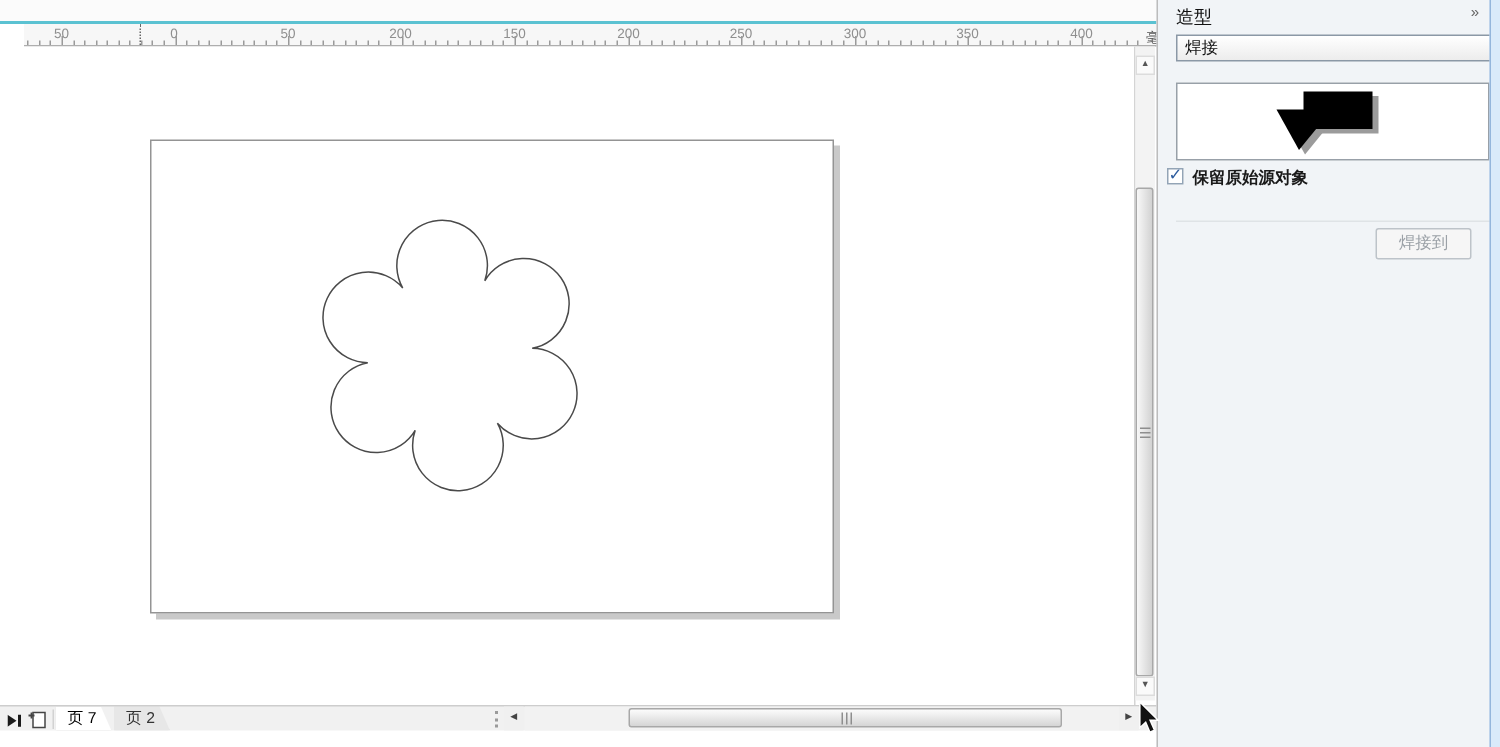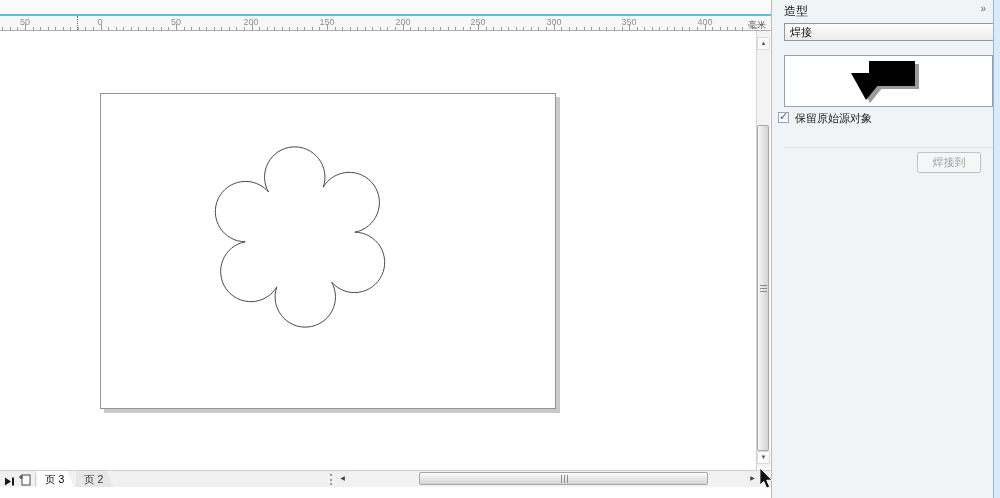--- a/index.html
+++ b/index.html
@@ -3,21 +3,21 @@
 <meta charset="utf-8">
 <style>
   * { margin:0; padding:0; box-sizing:border-box; }
   html,body { width:1000px; height:498px; overflow:hidden; }
   body { font-family:"Liberation Sans","DejaVu Sans",sans-serif; background:#fff; }
   .app { position:relative; width:1000px; height:498px; background:#fff; overflow:hidden; }
 
   
   .topband { position:absolute; left:0; top:0; width:771px; height:14px; background:#fbfbfb; }
   .accentline { position:absolute; left:0; top:14px; width:771px; height:2px; }
-  .ruler { position:absolute; left:0; top:16px; width:771px; height:15px; background:#f7f7f7; border-bottom:1px solid #aeaeae; }
+  .ruler { position:absolute; left:16px; top:16px; width:771px; height:15px; background:#f7f7f7; border-bottom:1px solid #aeaeae; }
   .ruler-label { position:absolute; top:1px; transform:translateX(-50%); font-size:9px; color:#8f8f8f; }
   .ruler-unit { position:absolute; top:3px; left:748px; font-size:9px; color:#555; }
   .tick { position:absolute; bottom:0; width:1px; background:#9a9a9a; }
   .origin-marker { position:absolute; left:77px; top:0; height:14px; width:0; border-left:1px dotted #666; }
 
   
   .canvas { position:absolute; left:0; top:31px; width:757px; height:439px; background:#fff; border-right:1px solid #d4d4d4; }
   .page { position:absolute; left:100px; top:93px; width:456px; height:316px; background:#fff; border:1px solid #949494; box-shadow:4px 4px 0 #c9c9c9; }
   .canvas-svg { position:absolute; left:0; top:0; pointer-events:none; }
 
@@ -56,21 +56,21 @@
   .docker-collapse { position:absolute; right:7px; top:3px; font-size:10px; color:#666; }
   .mode-select { position:absolute; left:12px; top:23px; width:246px; height:18px; background:linear-gradient(180deg,#ffffff,#ececec);
                  border:1px solid #8b98a6; font-size:11px; line-height:16px; padding-left:5px; color:#111; }
   .mode-arrow { position:absolute; right:0; top:0; width:17px; height:16px; border-left:1px solid #c3cbd4; }
   .mode-arrow:after { content:""; position:absolute; left:5px; top:6px; border-left:4px solid transparent; border-right:4px solid transparent; border-top:4px solid #222; }
   .preview { position:absolute; left:12px; top:55px; width:209px; height:52px; background:#fff; border:1px solid #98a0a8; }
   .optrow { position:absolute; left:6px; width:214px; height:14px; font-size:11px; color:#1a1a1a; }
   .optrow .box { position:absolute; left:0; top:1px; width:11px; height:11px; background:#fff; border:1px solid #93a4b6; }
   .optrow .check { display:none; position:absolute; left:0px; top:-3px; font-size:11px; font-weight:bold; color:#2d5c9e; }
   .optrow.checked .check { display:block; }
-  .optrow .lbl { position:absolute; left:17px; top:0; }
+  .optrow .lbl { position:absolute; left:17px; top:0;font-weight:bold; }
   .docker-divider { position:absolute; left:12px; top:147px; width:210px; height:0; border-top:1px solid #dfe3e6; }
   .weld-btn { position:absolute; left:145px; top:152px; width:64px; height:21px; background:#f6f6f6; border:1px solid #bdc3c9;
               border-radius:2px; font-size:11px; color:#9ba1a7; text-align:center; line-height:19px; }
 
   
   .rightstrip { position:absolute; left:993px; top:0; width:7px; height:498px; background:#d9eafa; border-left:1px solid #94b6dc; }
 
   .cursor-svg { position:absolute; left:757px; top:468px; }
 </style>
 </head>
@@ -216,21 +216,21 @@
           <rect x="7" y="1.5" width="2" height="8" fill="#1a1a1a"></rect>
       </svg>
     </div>
     <div class="navbtn" style="left:18px">
       <svg width="14" height="14" viewBox="0 0 14 14">
         <rect x="4" y="2" width="8" height="10" fill="#fff" stroke="#444"></rect>
         <path d="M1,4 h4 M3,2 v4" stroke="#444" stroke-width="1.2"></path>
       </svg>
     </div>
     <div class="tabdiv"></div>
-    <div class="tab active"><span>页 3</span></div>
+    <div class="tab active"><span>页 7</span></div>
     <div class="tab inactive"><span>页 2</span></div>
     <div class="splitter"></div>
     <div class="scrollbtn" style="left:336px">◀</div>
     <div class="htrack">
       <div class="hthumb">
           <div class="hgrip"></div>
         </div>
     </div>
     <div class="scrollbtn" style="left:746px">▶</div>
   </div>

